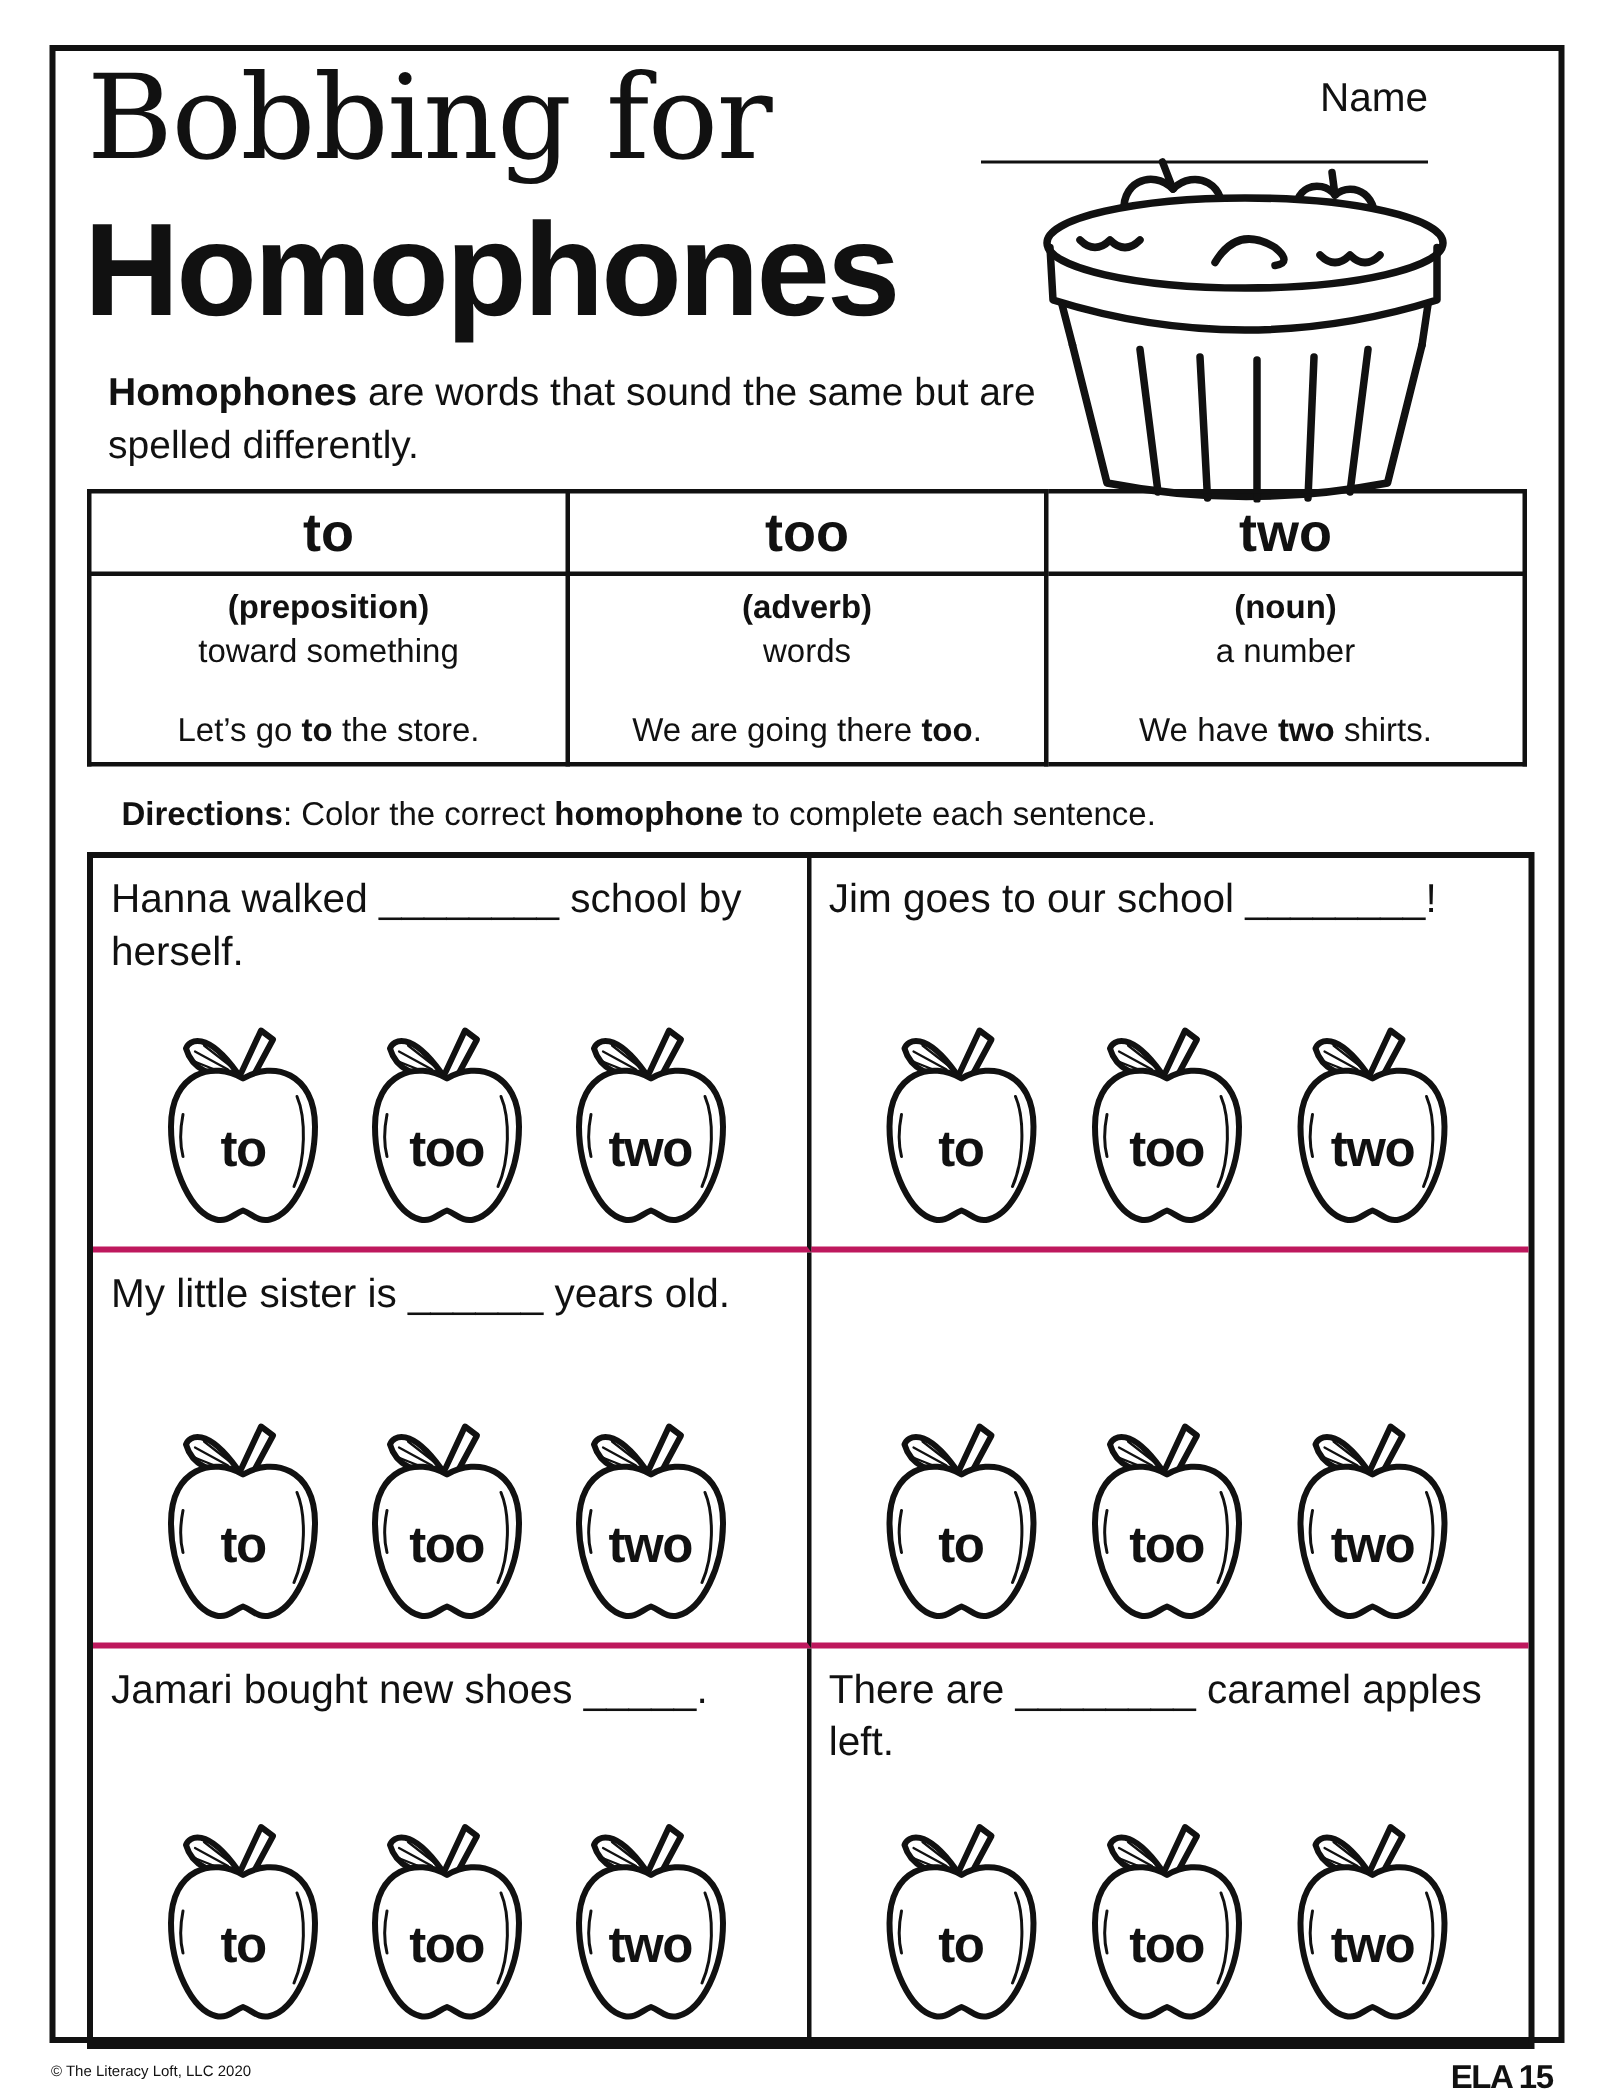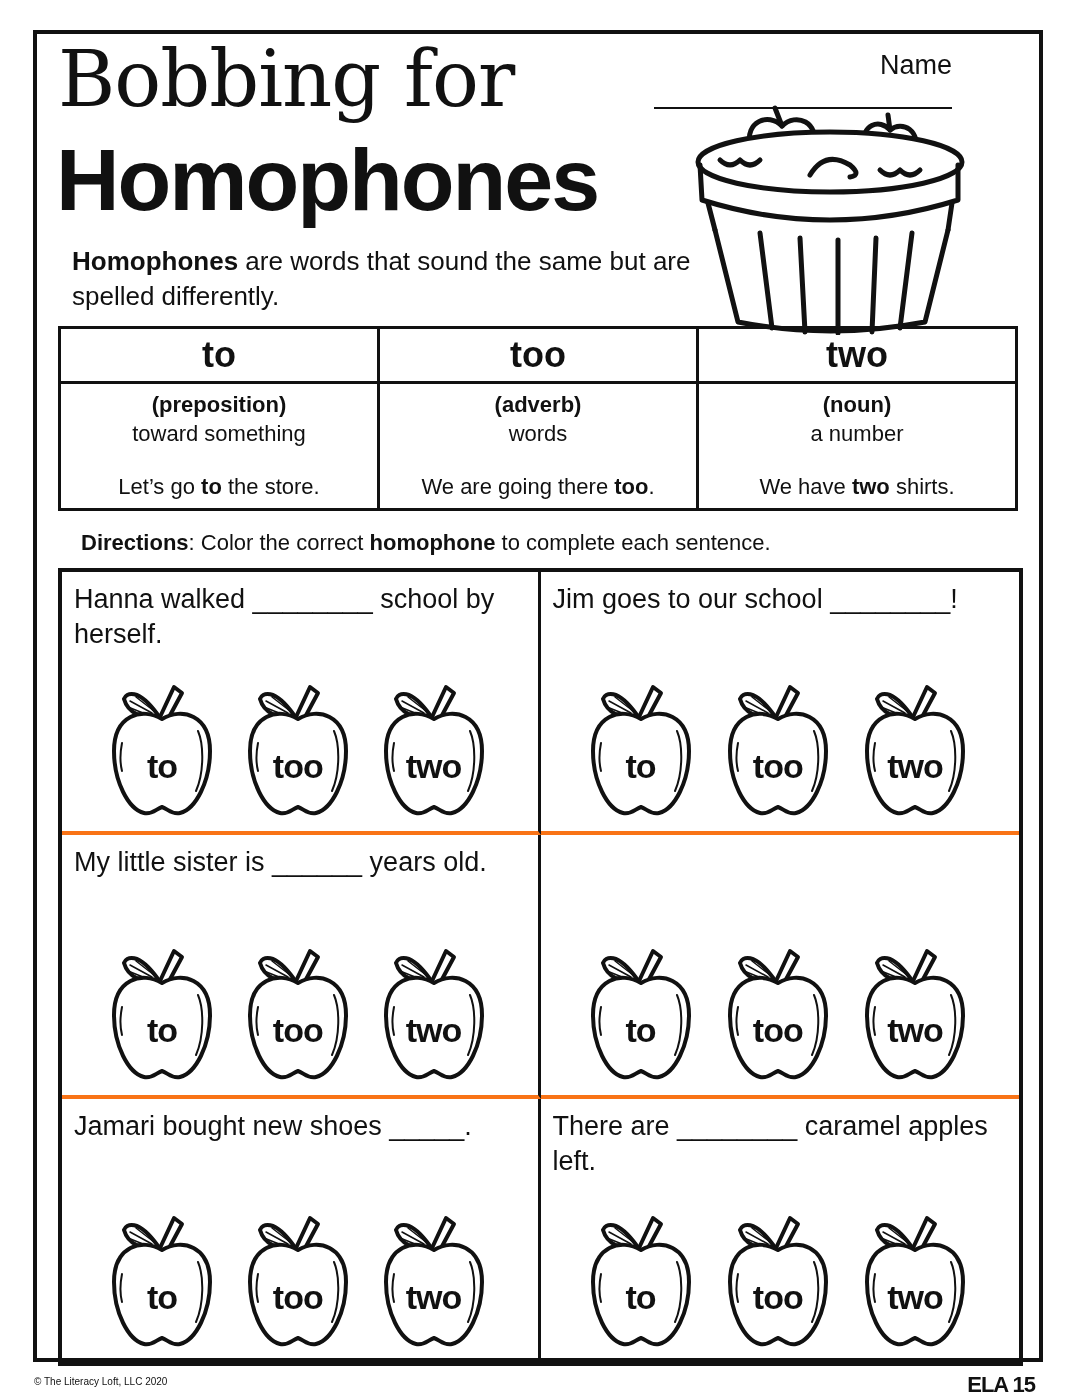--- a/index.html
+++ b/index.html
@@ -13,21 +13,21 @@
   .intro b { font-weight:bold; }
   .basket { position:absolute; left:690px; top:100px; width:280px; height:235px; }
   table.ref { position:absolute; left:58px; top:326px; width:960px; border-collapse:collapse; table-layout:fixed; }
   table.ref th, table.ref td { border:3px solid #111; text-align:center; }
   table.ref th { font-size:36px; font-weight:bold; height:52px; padding:0; }
   table.ref td { height:118px; vertical-align:top; padding:6px 4px 0; font-size:22px; line-height:29px; }
   .pos { font-weight:bold; }
   .example { margin-top:24px; }
   .directions { position:absolute; left:62px; top:530px; font-size:22px;margin-left:19px; }
   .grid { position:absolute; left:58px; top:568px; width:965px; height:798px; border:4px solid #111; box-sizing:border-box; display:grid; grid-template-columns:1fr 1fr; grid-template-rows:1fr 1fr 1fr; }
-  .cell { position:relative; border-right:3px solid #111; border-bottom:4px solid #f97316; padding:10px 12px 0 12px; box-sizing:border-box; }
+  .cell { position:relative; border-right:3px solid #111; border-bottom:4px solid #be185d; padding:10px 12px 0 12px; box-sizing:border-box; }
   .cell:nth-child(2n) { border-right:none; }
   .cell:nth-child(n+5) { border-bottom:none; }
   .sentence { font-size:27px; line-height:35px; }
   .apples { position:absolute; left:36px; right:40px; bottom:10px; display:flex; justify-content:space-between; padding:0 10px; }
   .apple { position:relative; width:108px; height:140px; }
   .apple svg { position:absolute; left:0; top:0; }
   .apple-label { position:absolute; left:0; right:0; top:66px; text-align:center; font-weight:bold; font-size:34px; letter-spacing:-1px; }
   .footer-left { position:absolute; left:34px; top:1376px; font-size:10px; }
   .footer-right { position:absolute; right:45px; top:1372px; font-size:22px; font-weight:bold; letter-spacing:-1px; }
 </style>

